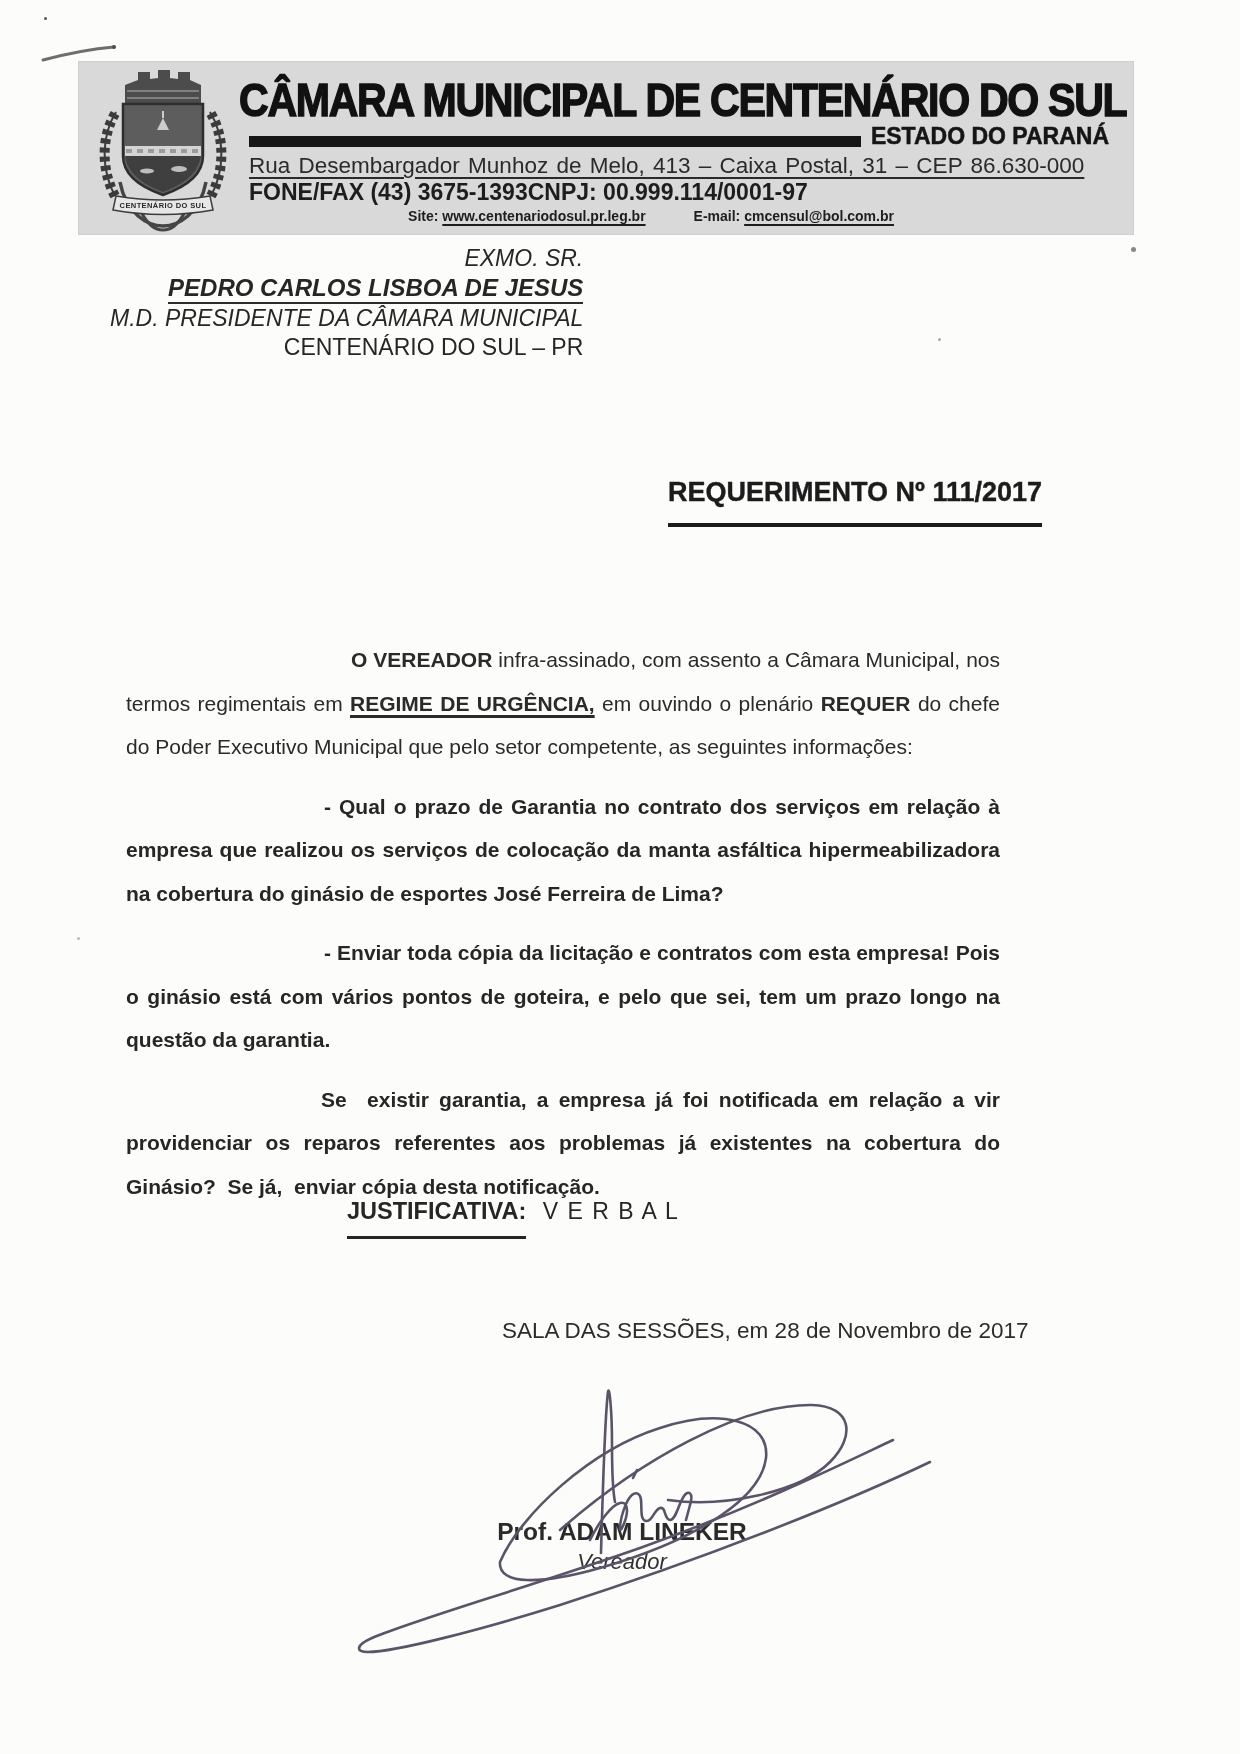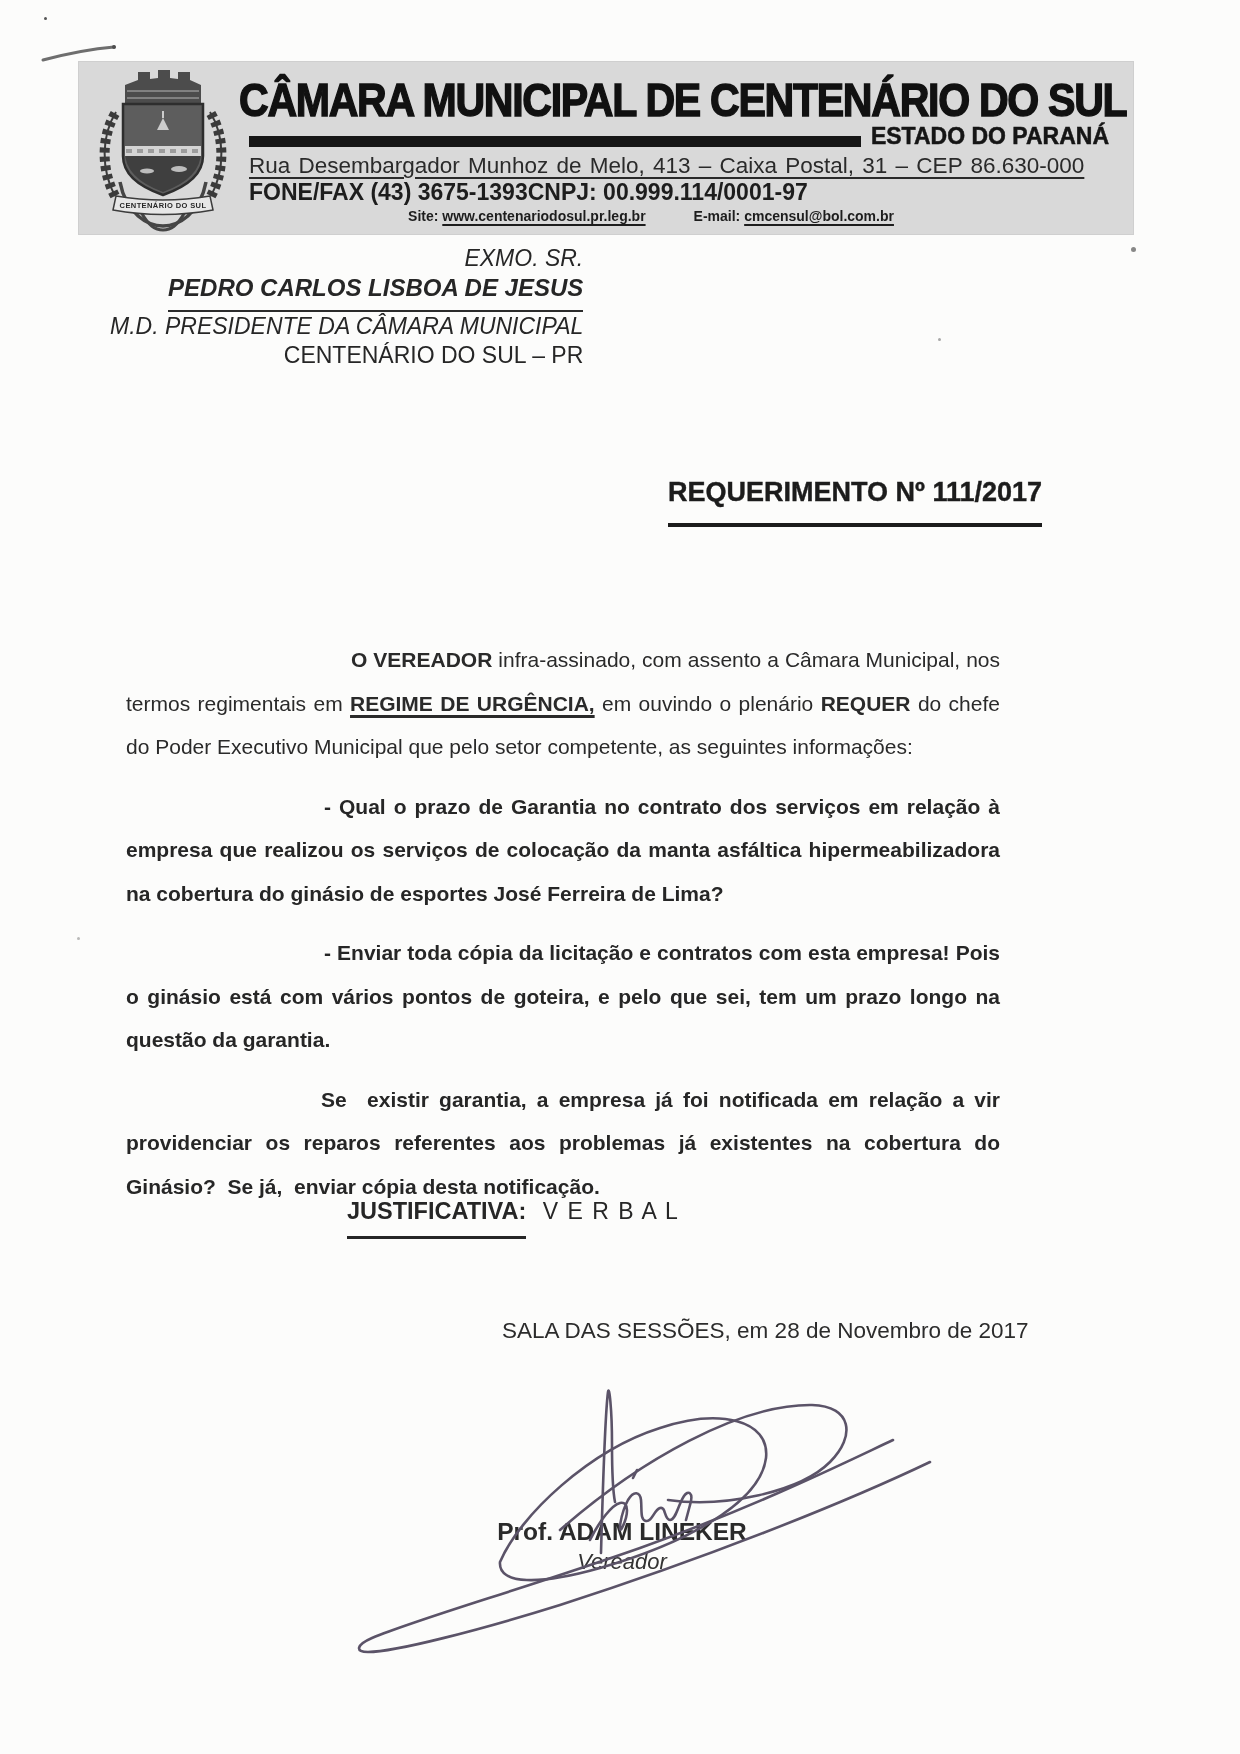--- a/index.html
+++ b/index.html
@@ -59,21 +59,21 @@
     font-size:14px; font-weight:700; color:#1d1d1d;
     transform:translateX(-28px);
   }
   .site-row .val { text-decoration:underline; text-decoration-thickness:1.5px; text-underline-offset:3px; font-weight:700; }
 
   
   .addressee { left:110px; top:244px; line-height:29px; font-size:23px; color:#262626;text-align:right; }
   .addressee .it { font-style:italic; }
   .addressee .name {
     font-style:italic; font-weight:700; font-size:24px;
-    border-bottom:2.5px solid #2b2b2b; display:inline-block; padding-bottom:8px;
+    border-bottom:2.5px solid #2b2b2b; display:inline-block; padding-bottom:0px;
   }
 
   
   .req-title {
     left:668px; top:477px;
     font-size:27px; font-weight:700; color:#1c1c1c;
     -webkit-text-stroke:0.4px #1c1c1c;
     border-bottom:4px solid #1c1c1c; padding-bottom:15px;
     white-space:nowrap;
   }

